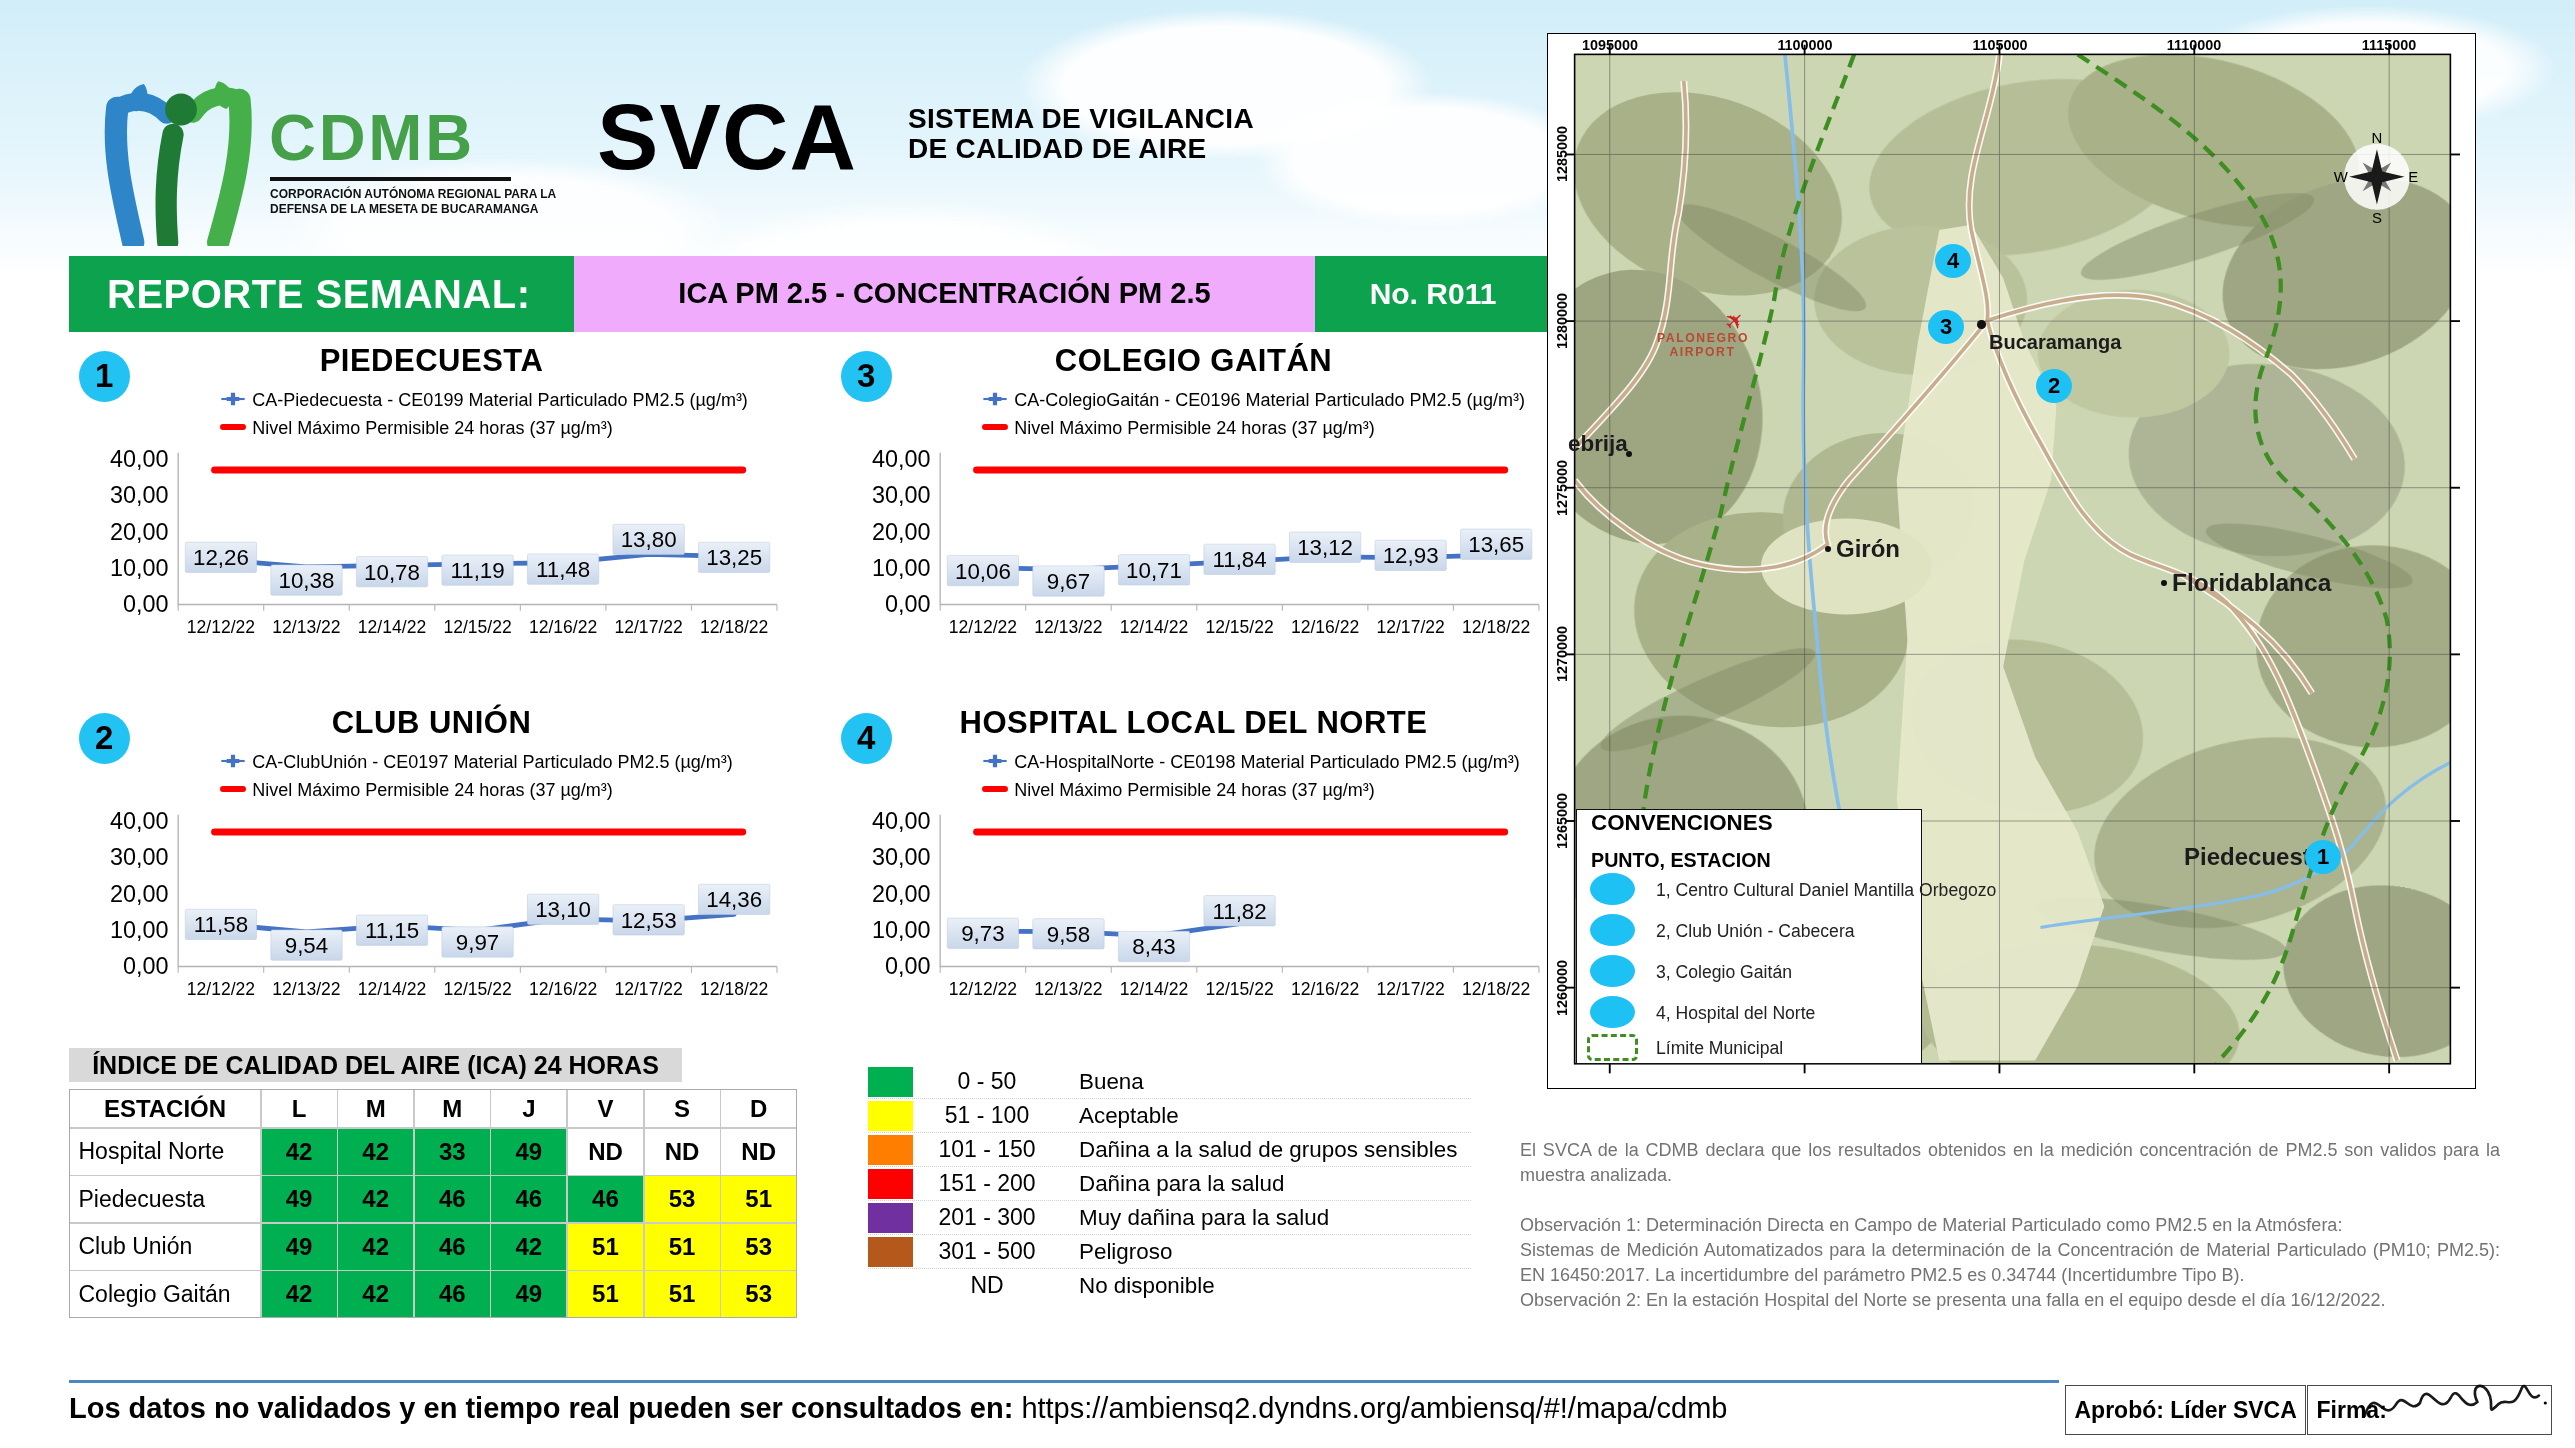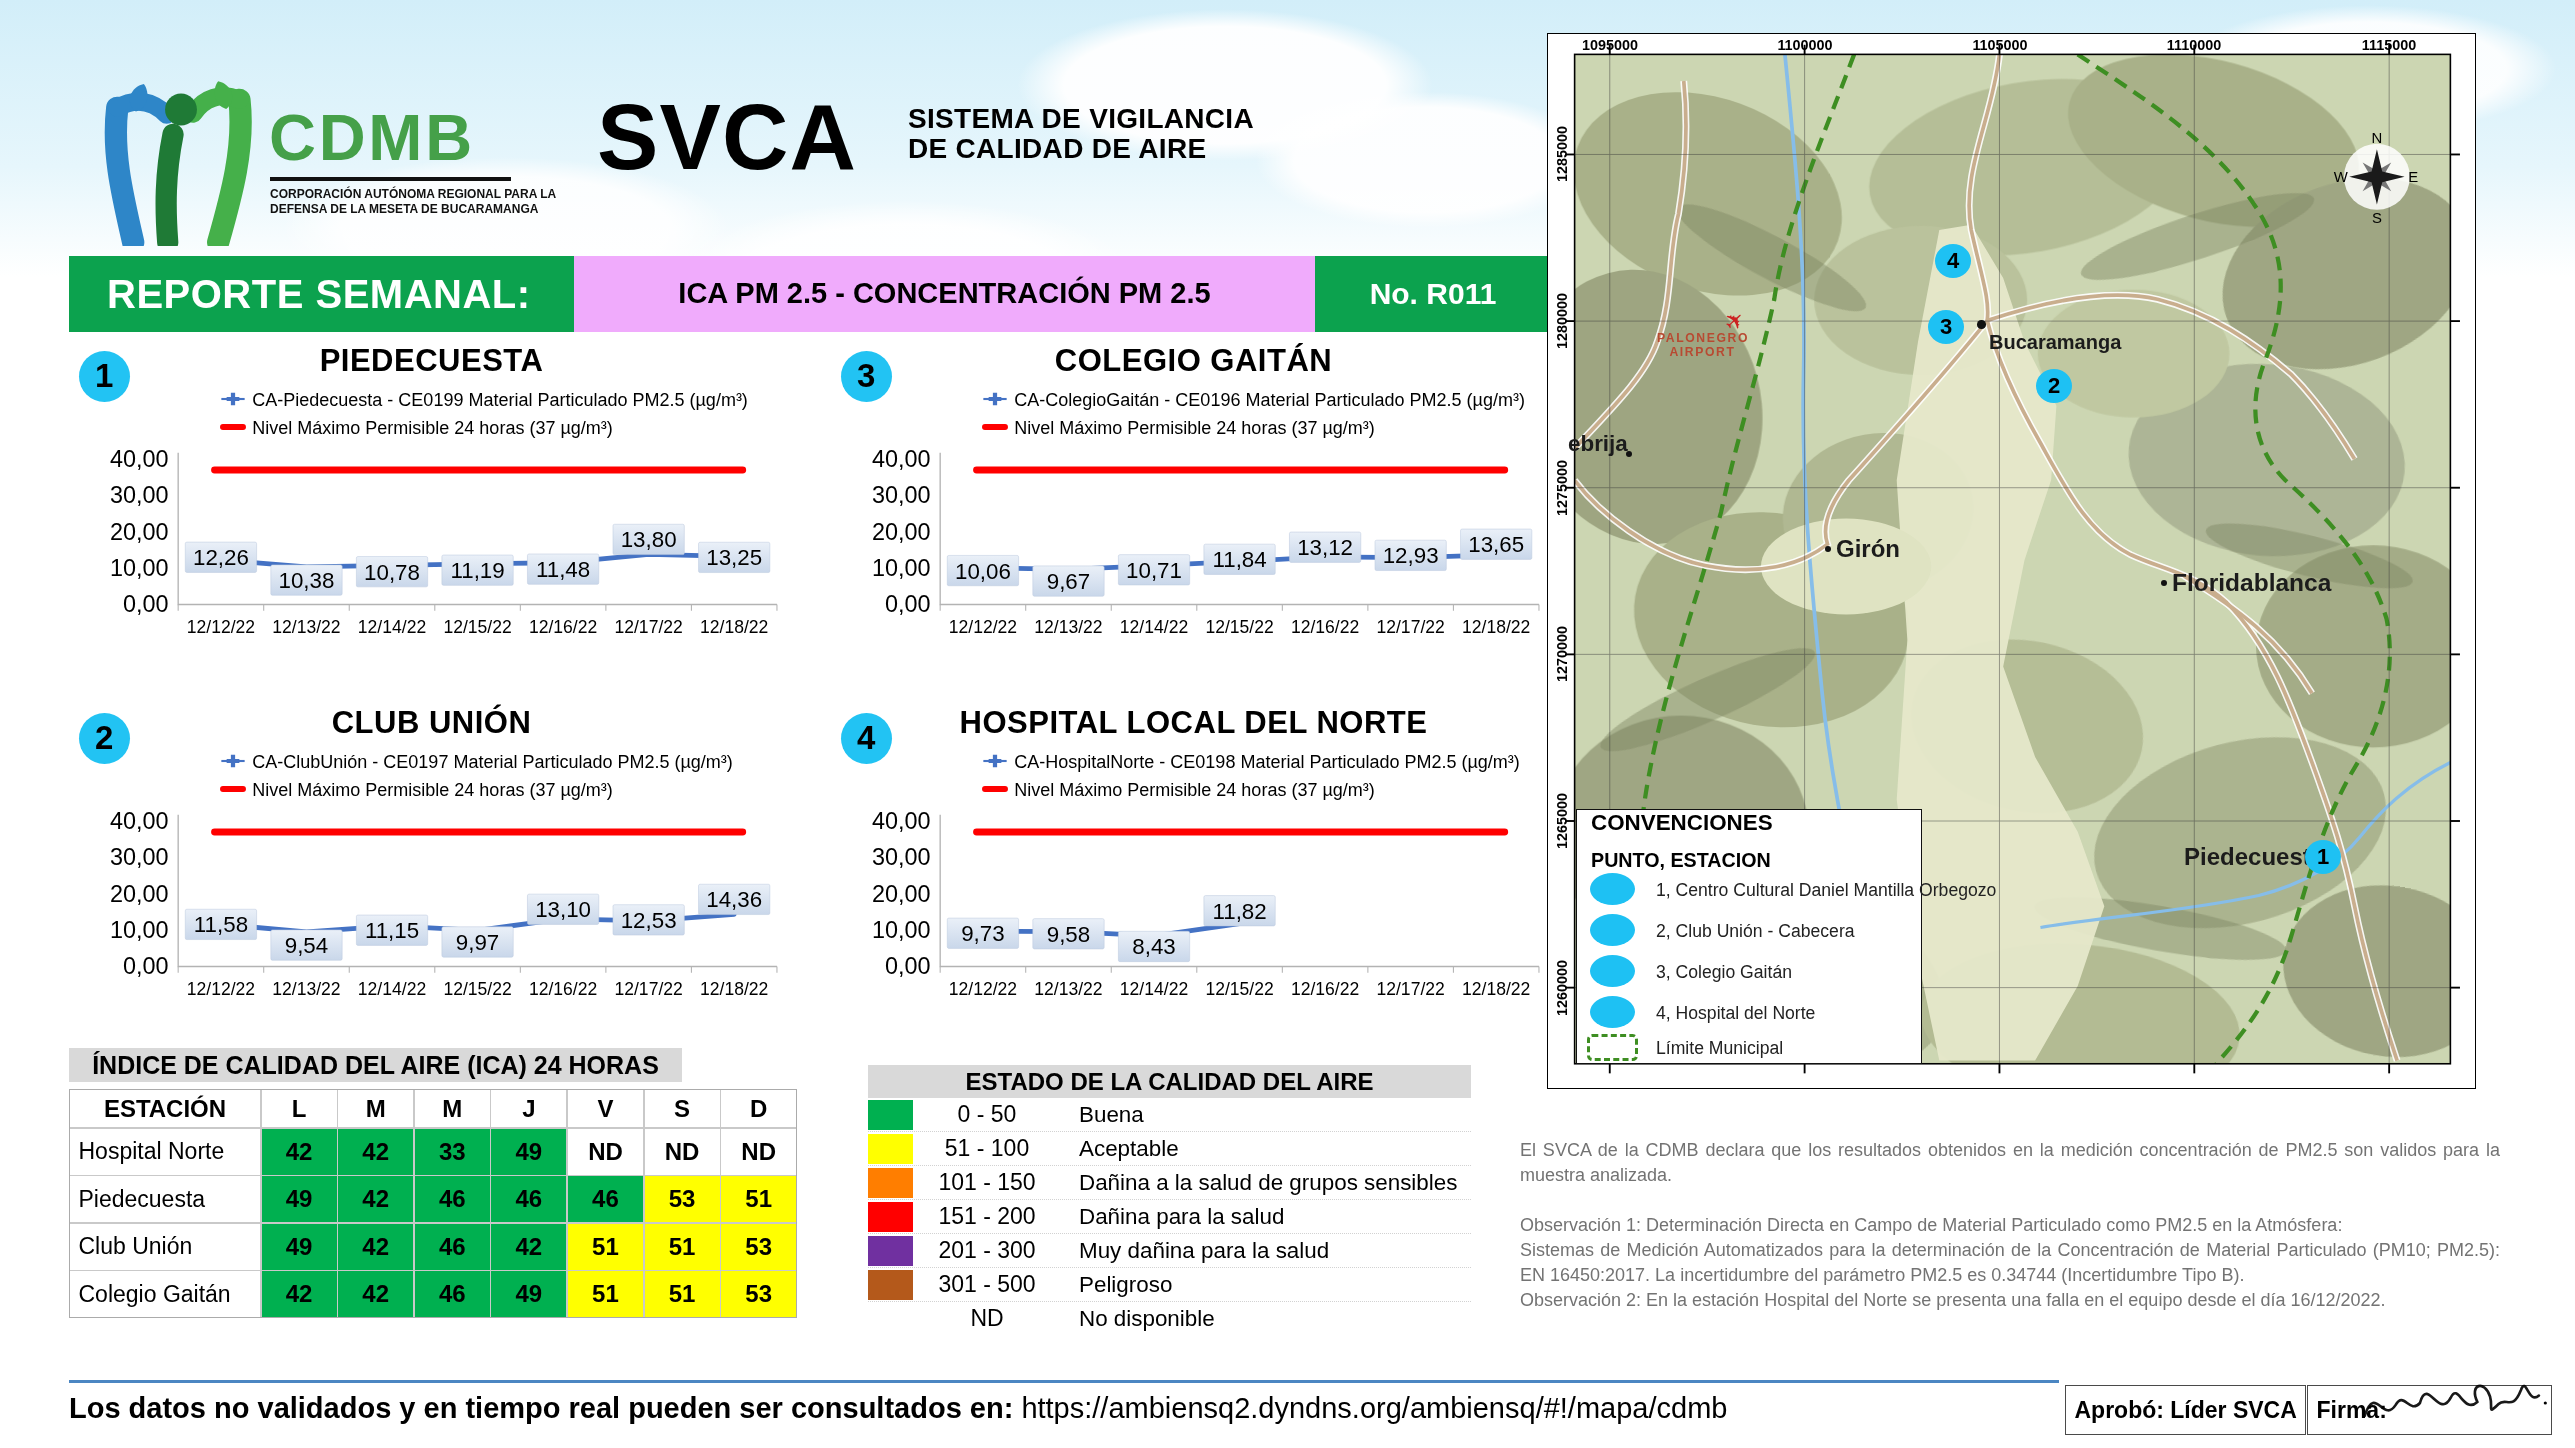--- a/index.html
+++ b/index.html
@@ -427,21 +427,20 @@
       <div class="cell val good">42</div>
       <div class="cell val good">42</div>
       <div class="cell val good">46</div>
       <div class="cell val good">49</div>
       <div class="cell val warn">51</div>
       <div class="cell val warn">51</div>
       <div class="cell val warn">53</div>
     </div>
 
   <div id="estado" class="abs">
-    <div id="estado-title">ESTADO DE LA CALIDAD DEL AIRE</div>
     <div id="estado-rows">
         <div class="estado-row">
           <div class="estado-swatch-wrap">
             <div class="estado-swatch" style="background: rgb(0, 176, 80);"></div>
           </div>
           <div class="estado-range">0 - 50</div>
           <div class="estado-label">Buena</div>
         </div>
         <div class="estado-row">
           <div class="estado-swatch-wrap">

